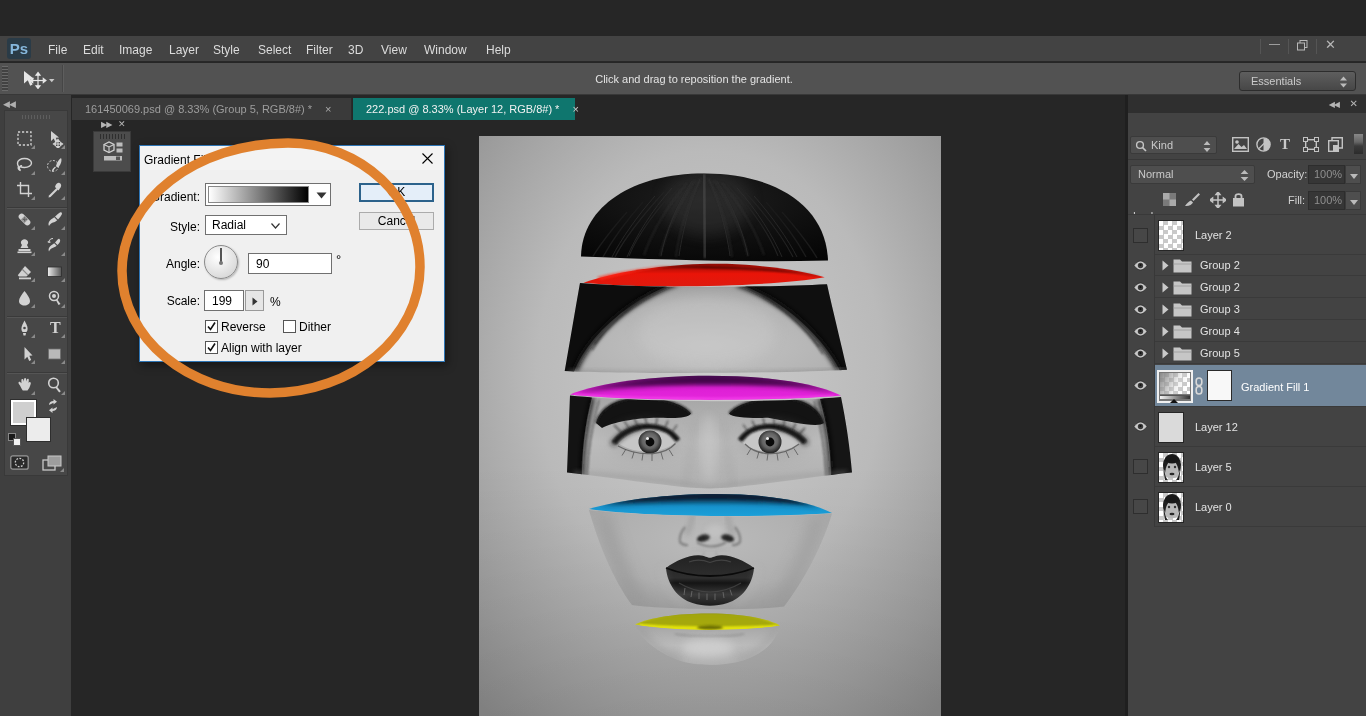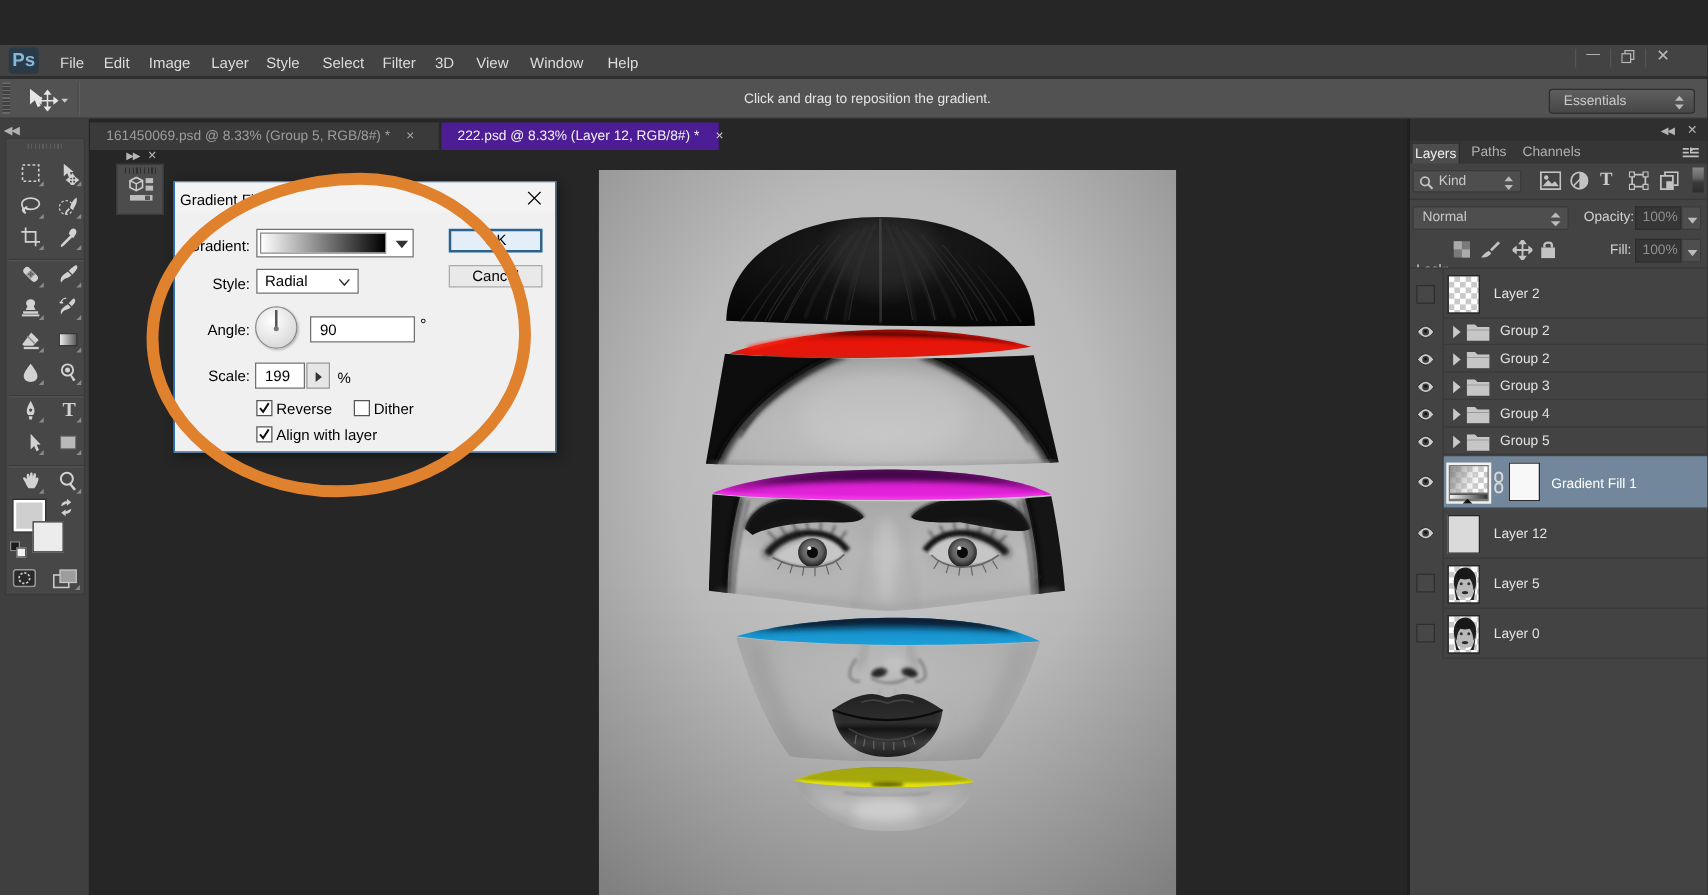--- a/index.html
+++ b/index.html
@@ -95,21 +95,21 @@
       </svg>
     </div>
   </div>
 
   <div id="main" class="abs">
 
     <div class="doctab" style="left:1px;width:280px;background:#3a3a3a;color:#9d9d9d;border-right:1px solid #2a2a2a;">
       <span style="margin-left:13px">161450069.psd @ 8.33% (Group 5, RGB/8#) *</span>
       <span style="margin-left:10px;color:#aaa">×</span>
     </div>
-    <div class="doctab" style="left:282px;width:222px;background:#4c1d95;color:#f2f2f2;">
+    <div class="doctab" style="left:282px;width:222px;background:#0f766e;color:#f2f2f2;">
       <span style="margin-left:13px">222.psd @ 8.33% (Layer 12, RGB/8#) *</span>
       <span style="margin-left:10px;color:#ccc">×</span>
     </div>
     <div id="statusbar">
       <span style="position:absolute;left:11px;top:7px;color:#d5d5d5;font-size:11px;font-weight:bold;">8.33%</span>
       <div style="position:absolute;left:63px;top:8px;width:326px;height:10px;background:#3e3e3e;border:1px solid #6e6e6e;"></div>
     </div>
   </div>
 
   <div class="abs" id="canvaswrap" style="left:479px;top:100px;width:462px;height:592px;">
@@ -588,30 +588,20 @@
 
   <div id="rightdock" class="abs" style="font-size:11px;color:#ccc;">
     <div class="abs" style="left:0;top:0;width:3px;height:657px;background:#1f1f1f;"></div>
     <div class="abs" style="left:3px;top:0;width:238px;height:657px;background:#434343;"></div>
 
     <div class="abs" style="left:3px;top:0;width:238px;height:18px;background:#2f2f2f;">
       <span style="position:absolute;right:27px;top:5px;font-size:8px;letter-spacing:-1px;color:#b5b5b5;">◀◀</span>
       <span style="position:absolute;right:8px;top:3px;font-size:10px;color:#b5b5b5;">✕</span>
     </div>
 
-    <div class="abs" style="left:3px;top:18px;width:238px;height:18px;background:#363636;">
-      <div style="position:absolute;left:1px;top:1px;width:39px;height:17px;background:#4d4d4d;border:1px solid #2c2c2c;border-bottom:none;color:#f0f0f0;text-align:center;line-height:16px;">Layers</div>
-      <span style="position:absolute;left:49px;top:3px;color:#b0b0b0;">Paths</span>
-      <span style="position:absolute;left:90px;top:3px;color:#b0b0b0;">Channels</span>
-      <svg style="position:absolute;right:6px;top:5px" width="14" height="9" viewBox="0 0 14 9">
-        <path d="M0,1 L5,1 M0,4 L5,4" stroke="#c0c0c0" stroke-width="1.4"></path>
-        <path d="M0,7 L13,7 M6,4 L13,4 M8,1 L13,1" stroke="#c0c0c0" stroke-width="1.4"></path>
-        <path d="M7,0 L10,2.5 L7,5 Z" fill="#c0c0c0" transform="translate(-1,-1)"></path>
-      </svg>
-    </div>
 
     <div class="abs" style="left:3px;top:36px;width:238px;height:29px;background:#434343;border-bottom:1px solid #373737;">
       <div style="position:absolute;left:2px;top:5px;width:87px;height:18px;background:#4e4e4e;border:1px solid #3a3a3a;border-radius:2px;">
         <svg style="position:absolute;left:4px;top:3px" width="12" height="12" viewBox="0 0 12 12">
           <circle cx="5" cy="5" r="3.4" fill="none" stroke="#c5c5c5" stroke-width="1.4"></circle>
           <line x1="7.6" y1="7.6" x2="11" y2="11" stroke="#c5c5c5" stroke-width="1.6"></line>
         </svg>
         <span style="position:absolute;left:20px;top:2px;color:#c9c9c9;">Kind</span>
         <svg style="position:absolute;right:5px;top:4px" width="8" height="11" viewBox="0 0 8 11">
           <path d="M4,0 L7.4,4 L0.6,4 Z" fill="#bbb"></path>

